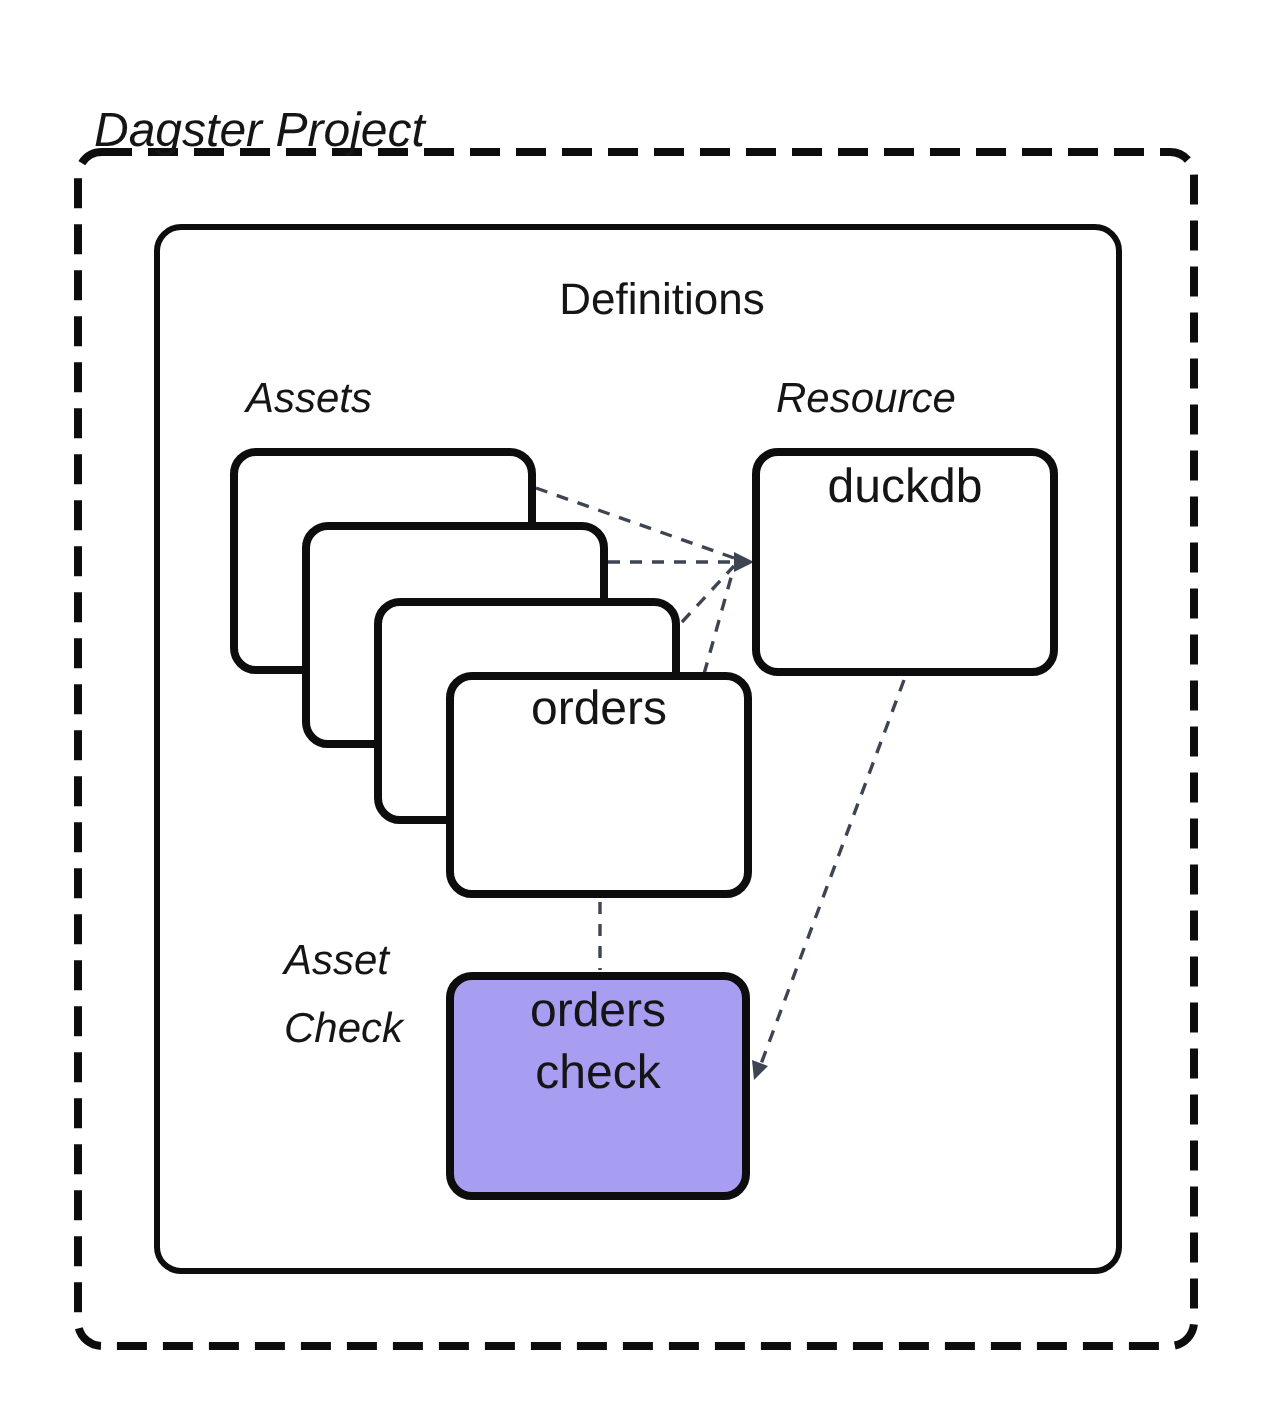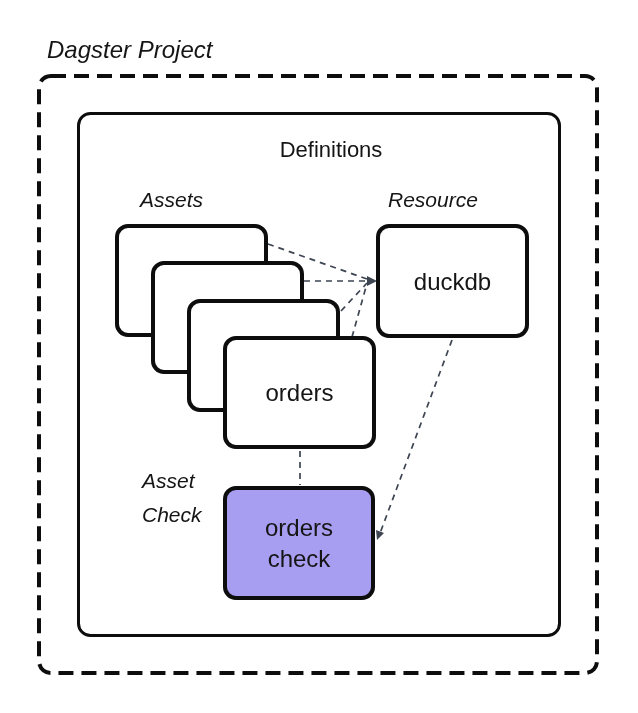--- a/index.html
+++ b/index.html
@@ -19,21 +19,21 @@
     position: absolute;
     font-style: italic;
     font-weight: 500;
     font-size: 21px;
     line-height: 24px;
     white-space: nowrap;
     z-index: 3;
   }
   .title {
     position: absolute;
-    left: 47px; top: 36px;
+    left: 47px; top: 52px;
     font-style: italic;
     font-weight: 500;
     font-size: 24px;
     line-height: 28px;
     white-space: nowrap;
     z-index: 3;
   }
   .definitions-label {
     position: absolute;
     left: 77px; top: 137px;
@@ -47,35 +47,34 @@
     position: absolute;
     box-sizing: border-box;
     width: 153px;
     height: 114px;
     background: #ffffff;
     border: 4px solid #0d0d0d;
     border-radius: 13px;
     display: flex;
     flex-direction: column;
     align-items: center;
-    justify-content: center;
     text-align: center;
     font-size: 24px;
     line-height: 31px;
     font-weight: 500;
     z-index: 2;
   }
   .asset-check-lines { line-height: 34px; }
   .card-1 { left: 115px; top: 224px; height: 113px; }
   .card-2 { left: 151px; top: 261px; height: 113px; }
   .card-3 { left: 187px; top: 299px; height: 113px; }
   .card-4 { left: 223px; top: 336px; height: 113px; line-height: 30px; }
   .duckdb-node { left: 376px; top: 224px; width: 153px; }
   .orders-check-node { left: 223px; top: 486px; width: 152px; }
-  .assets-label   { left: 140px; top: 188px; }
+  .assets-label   { left: 123px; top: 188px; }
   .resource-label { left: 388px; top: 188px; }
   .asset-check-label { left: 142px; top: 464px; white-space: normal; width: 80px; }
 </style>
 </head>
 <body>
 
 <div class="stage" style="color: rgb(21, 21, 21); background-color: rgb(255, 255, 255);">
 
   <svg class="layer" width="638" height="713" viewBox="0 0 638 713">
 

